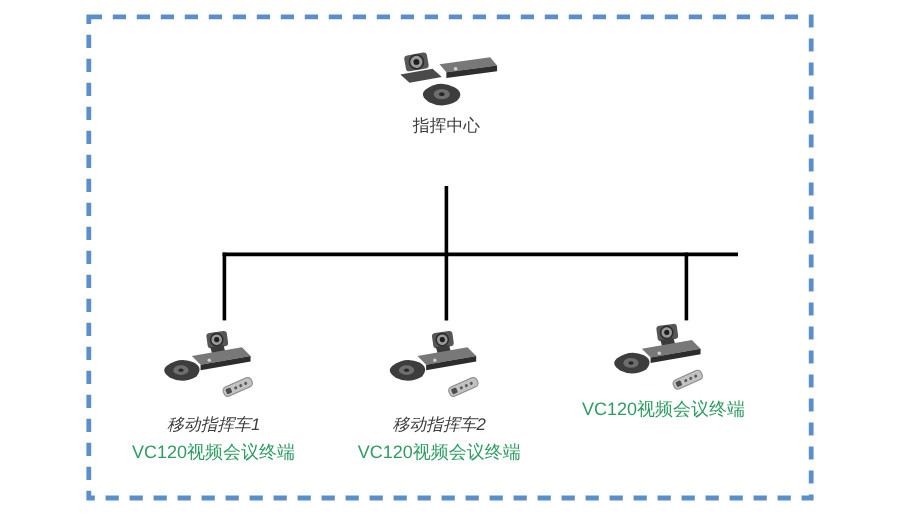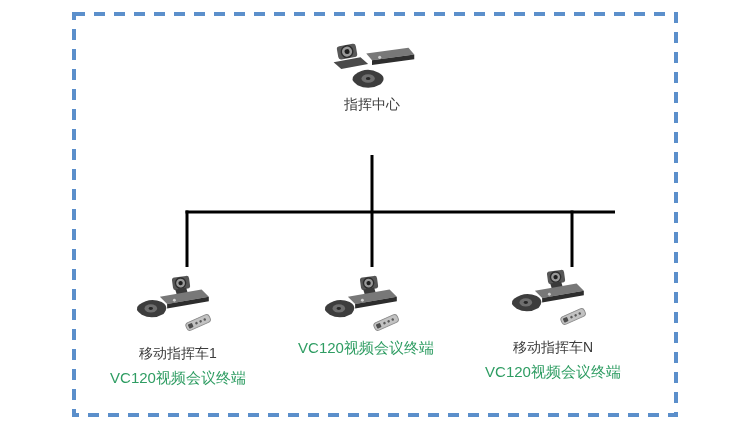--- a/index.html
+++ b/index.html
@@ -52,21 +52,21 @@
   .node-subtitle {
     color: var(--accent_green, #2f9d63);
     font-size: 15px;
     line-height: 19px;
     white-space: nowrap;
   }
   .root-node { left: 287px; top: 40px; }
   .root-node .node-title { margin-top: 3px; }
   .root-node .node-subtitle { margin-top: 12px; }
 
-  .child-node .node-title { margin-top: 12px; }
+  .child-node .node-title { margin-top: 12px; font-style: italic; }
   .child-node .node-subtitle { margin-top: 6px; }
   .child-1 { left: 93px;  top: 274px; }
   .child-2 { left: 281px; top: 274px; }
   .child-3 { left: 468px; top: 268px; }
 </style>
 </head>
 <body>
 
 <div class="canvas">
 
@@ -143,20 +143,21 @@
       <ellipse cx="20" cy="38" rx="7" ry="4.5" fill="#6e6e6e"></ellipse>
       <ellipse cx="20" cy="38" rx="2.4" ry="1.6" fill="#262626"></ellipse>
       <g transform="rotate(-24 72 53)">
         <rect x="58" y="49" width="28" height="9" rx="3.5" fill="#c2c2c2" stroke="#8a8a8a" stroke-width="1"></rect>
         <rect x="60.5" y="51" width="5" height="5" rx="1" fill="#4d4d4d"></rect>
         <circle cx="70" cy="53.5" r="1.4" fill="#5a5a5a"></circle>
         <circle cx="75" cy="53.5" r="1.4" fill="#5a5a5a"></circle>
         <circle cx="80" cy="53.5" r="1.4" fill="#5a5a5a"></circle>
       </g>
     </svg>
+    <div class="node-title">移动指挥车2</div>
     <div class="node-subtitle">VC120视频会议终端</div>
   </div>
 
   <div class="node child-node child-3">
     <svg class="icon-wrap" width="92" height="58" viewBox="0 0 100 64">
       <g transform="rotate(-8 53 11)">
         <rect x="44" y="3" width="19" height="14" rx="3" fill="#565656"></rect>
         <circle cx="53" cy="10" r="5.6" fill="#999999" stroke="#2c2c2c" stroke-width="1.5"></circle>
         <circle cx="53" cy="10" r="2.4" fill="#1f1f1f"></circle>
       </g>
@@ -168,17 +169,16 @@
       <ellipse cx="20" cy="38" rx="7" ry="4.5" fill="#6e6e6e"></ellipse>
       <ellipse cx="20" cy="38" rx="2.4" ry="1.6" fill="#262626"></ellipse>
       <g transform="rotate(-24 72 53)">
         <rect x="58" y="49" width="28" height="9" rx="3.5" fill="#c2c2c2" stroke="#8a8a8a" stroke-width="1"></rect>
         <rect x="60.5" y="51" width="5" height="5" rx="1" fill="#4d4d4d"></rect>
         <circle cx="70" cy="53.5" r="1.4" fill="#5a5a5a"></circle>
         <circle cx="75" cy="53.5" r="1.4" fill="#5a5a5a"></circle>
         <circle cx="80" cy="53.5" r="1.4" fill="#5a5a5a"></circle>
       </g>
     </svg>
-    <div class="node-title">移动指挥车N</div>
     <div class="node-subtitle">VC120视频会议终端</div>
   </div>
 
 </div>
 
 </body></html>

